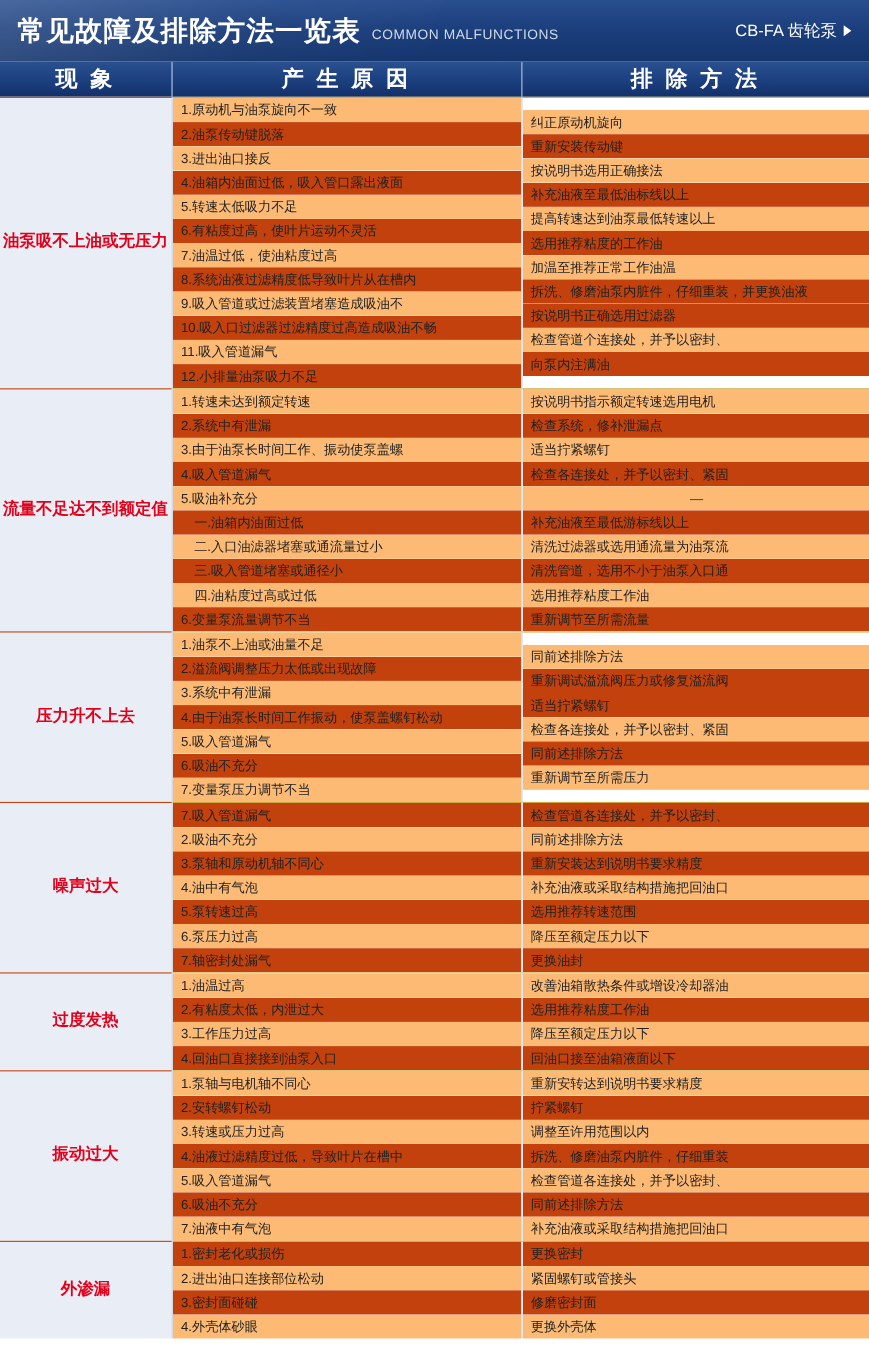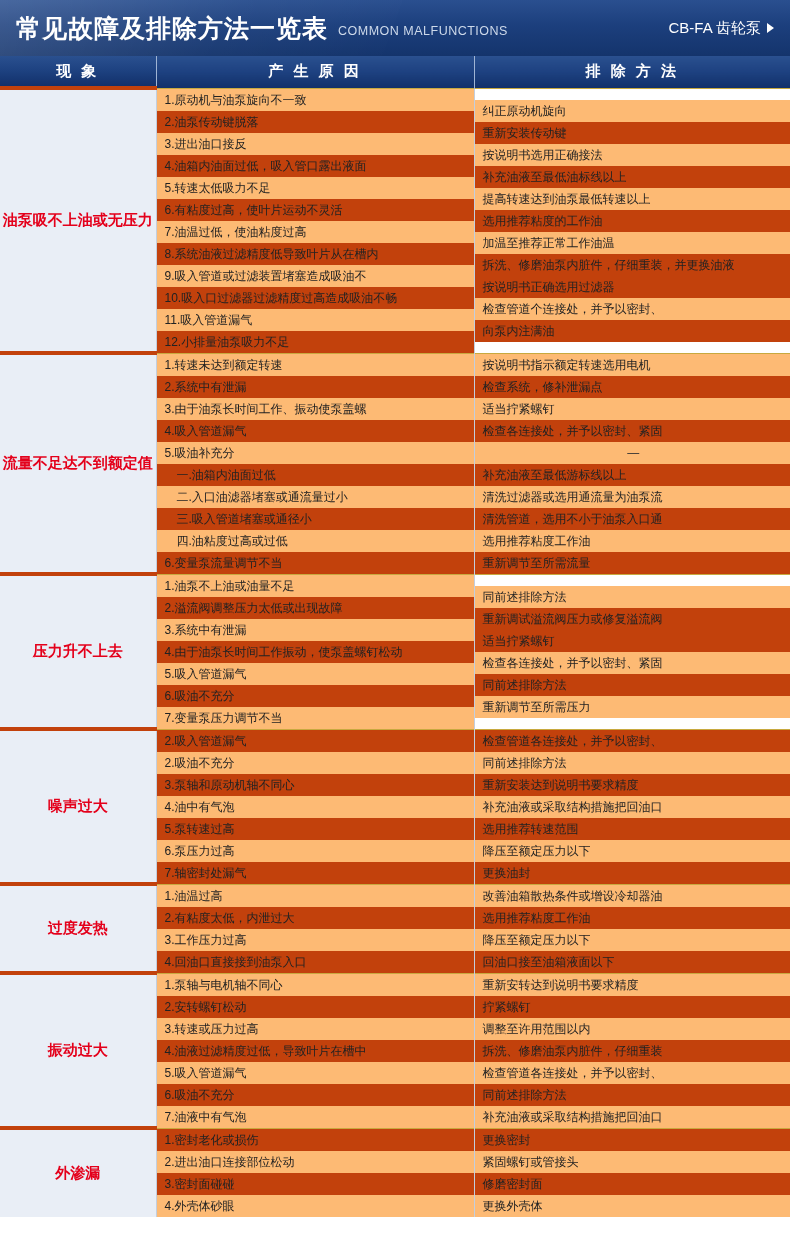--- a/index.html
+++ b/index.html
@@ -77,42 +77,42 @@
     border-collapse: collapse;
     table-layout: fixed;
   }
   col.c1 { width: 156px; }
   col.c2 { width: 318px; }
   col.c3 { width: 316px; }
 
   thead th {
     background: linear-gradient(180deg,#2a508f 0%,#1d4180 50%,#12306a 100%);
     color: #ffffff;
-    font-size: 15px;
+    font-size: 20px;
     font-weight: bold;
     height: 32px;
     border-right: 1px solid #9fb4d4;
     letter-spacing: 3px;
     text-align: center;
   }
   thead th:last-child { border-right: none; }
 
   td {
     font-size: 12px;
     vertical-align: middle;
     padding: 0;
   }
   .sym-cell {
     background: #e9eef6;
     color: #e4001b;
     font-weight: bold;
     font-size: 15px;
     text-align: center;
     border-right: 1px solid #c3cede;
-    border-top: 4px solid #c2410c;
+    border-top: 1px solid #c2410c;
     line-height: 1.35;
   }
   .rows-cell {
     padding: 0;
     border-top: 1px solid #c8a93f;
   }
   .rows-cell.cause { border-right: 1px solid #c3cede; }
 
   table.inner {
     width: 100%;
@@ -374,21 +374,21 @@
               </tbody>
             </table>
           </td>
         </tr>
         <tr>
           <td class="sym-cell">噪声过大</td>
           <td class="rows-cell cause">
             <table class="inner">
               <tbody>
                 <tr>
-                  <td class="cause-txt zB">2.吸入管道漏气</td>
+                  <td class="cause-txt zB">7.吸入管道漏气</td>
                 </tr>
                 <tr>
                   <td class="cause-txt zA">2.吸油不充分</td>
                 </tr>
                 <tr>
                   <td class="cause-txt zB">3.泵轴和原动机轴不同心</td>
                 </tr>
                 <tr>
                   <td class="cause-txt zA">4.油中有气泡</td>
                 </tr>

